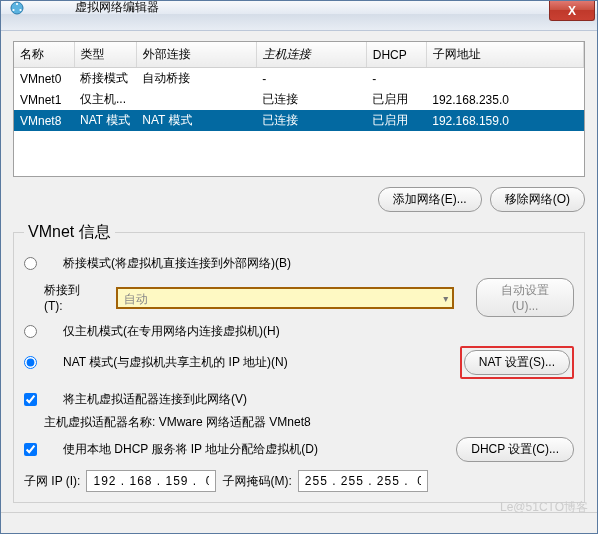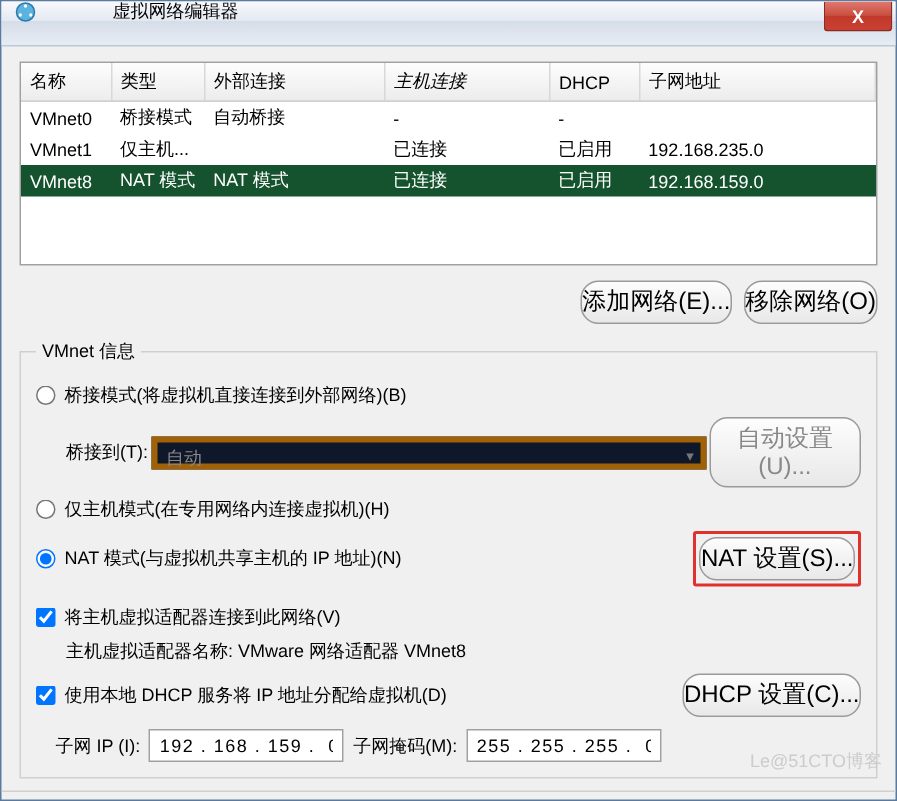--- a/index.html
+++ b/index.html
@@ -56,66 +56,66 @@
 th {
   background: linear-gradient(to bottom, #fdfdfd, #ececec);
   border-right: 1px solid #d8d8d8;
   border-bottom: 1px solid #d0d0d0;
   text-align: left;
   font-weight: normal;
   padding: 4px 6px;
   color: #000;
 }
 td { padding: 2px 6px; color: #000; white-space: nowrap; }
-tr.sel td { background: #14532d; color: #fff; }
+tr.sel td { background: #0369a1; color: #fff; }
 .col-name { width: 60px; }
 .col-type { width: 60px; }
 .col-ext { width: 120px; }
 .col-host { width: 110px; font-style: italic; }
 .col-dhcp { width: 60px; }
 
 .net-buttons {
   display: flex; justify-content: flex-end; gap: 8px; margin-top: 10px;
 }
 .btn {
   background: linear-gradient(to bottom, #fdfdfd, #e8e8e8);
   border: 1px solid #9a9a9a;
   border-radius: 12px;
-  padding: 3px 0;
-  font-size: 16px;
+  padding: 3px 14px;
+  font-size: 12px;
   font-family: inherit;
   cursor: pointer;
   min-height: 22px;
 }
 .btn:disabled { color: #888; }
 
 fieldset {
   border: 1px solid #d0d0d0;
   margin-top: 10px;
   padding: 6px 10px 10px 10px;
 }
-legend { font-size: 12px; padding: 0 4px; color: #000; }
+legend { font-size: 16px; padding: 0 4px; color: #000; }
 .row {
-  display: flex; align-items: center; margin: 6px 0; gap: 2px;
+  display: flex; align-items: center; margin: 6px 0; gap: 22px;
 }
 .row-indent { padding-left: 20px; }
 input[type=radio], input[type=checkbox] { margin-right: 4px; }
 label { font-size: 12px; }
 .select-fake {
-  border: 4px solid #a16207; background: #0f172a; color: #888;
+  border: 2px solid #a16207; background: #fef9c3; color: #888;
   padding: 2px 18px 2px 6px; width: 370px; position: relative;
   height: 22px; line-height: 16px;
 }
 .select-fake::after {
   content: "▾"; position: absolute; right: 4px; top: 2px; font-size: 10px; color: #777;
 }
 .right-btn { margin-left: auto; }
 .highlight-box { border: 2px solid #e03030; padding: 2px; border-radius: 2px; }
 
-.ip-row { display: flex; align-items: center; gap: 6px; margin-top: 8px; margin-left: 13px; }
+.ip-row { display: flex; align-items: center; gap: 6px; margin-top: 8px; }
 .ip-input {
   border: 1px solid #a0a0a0; background: #fff; font-family: inherit; font-size: 12px;
   padding: 3px 6px; width: 130px; height: 22px;
   letter-spacing: 1px;
 }
 
 .bottom-bar {
   border-top: 1px solid #d0d0d0;
   padding: 10px 12px;
   display: flex; align-items: center; gap: 10px;

